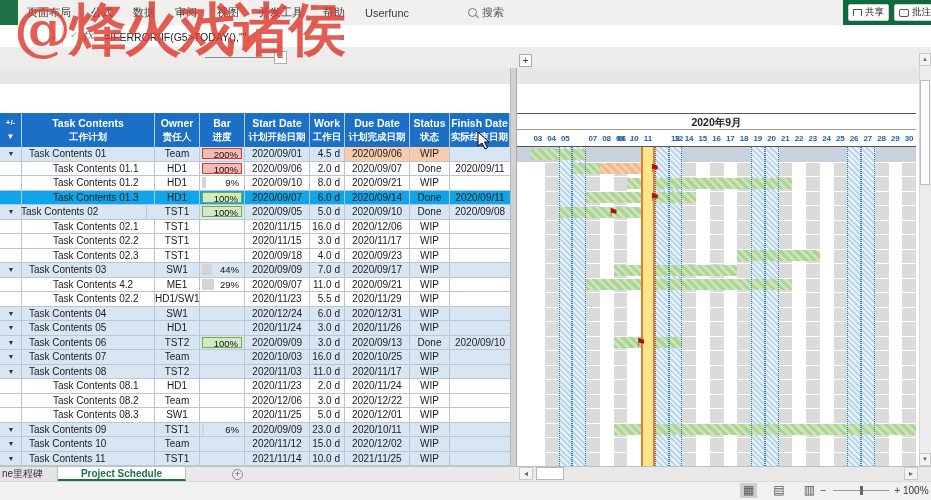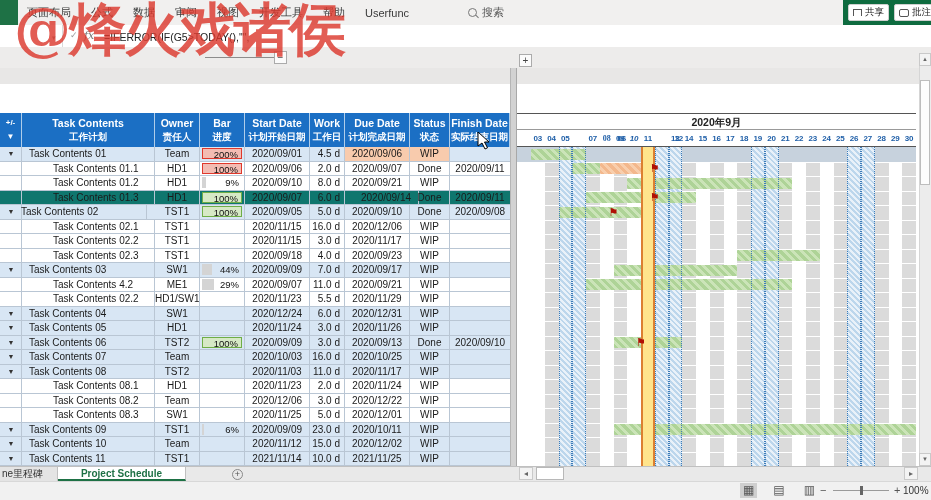--- a/index.html
+++ b/index.html
@@ -291,21 +291,21 @@
       </div>
     </div>
 
   <div class="monthrow">2020年9月</div>
   <div class="daysrow" id="daysrow">
       <div class="daynum" style="left: 14px; width: 13.75px;">03</div>
       <div class="daynum" style="left: 27.75px; width: 13.75px;">04</div>
       <div class="daynum" style="left: 41.5px; width: 13.75px;">05</div>
       <div class="daynum" style="left: 70px; width: 13.75px; margin-left: 28px;">06</div>
       <div class="daynum" style="left: 69px; width: 13.75px;">07</div>
-      <div class="daynum" style="left: 82.75px; width: 13.75px; font-family: Liberation Serif, serif;">08</div>
+      <div class="daynum" style="left: 82.75px; width: 13.75px;">08</div>
       <div class="daynum" style="left: 96.5px; width: 13.75px;">09</div>
       <div class="daynum" style="left: 110.25px; width: 13.75px; font-style: italic;">10</div>
       <div class="daynum" style="left: 124px; width: 13.75px;">11</div>
       <div class="daynum" style="left: 155px; width: 13.75px;">12</div>
       <div class="daynum" style="left: 151.5px; width: 13.75px;">13</div>
       <div class="daynum" style="left: 165.25px; width: 13.75px;">14</div>
       <div class="daynum" style="left: 179px; width: 13.75px;">15</div>
       <div class="daynum" style="left: 192.75px; width: 13.75px;">16</div>
       <div class="daynum" style="left: 206.5px; width: 13.75px;">17</div>
       <div class="daynum" style="left: 220.25px; width: 13.75px;">18</div>
@@ -366,33 +366,33 @@
             <div class="barfill" style="width: 9%; background: rgb(212, 212, 212);"></div>
             <div class="bartxt">9%</div>
           </div>
         </div>
         <div class="tcell ctr" style="left: 245px; width: 65px;">2020/09/10</div>
         <div class="tcell rt" style="left: 310px; width: 35px; padding-right: 4px;">8.0 d</div>
         <div class="tcell ctr" style="left: 345px; width: 65px;">2020/09/21</div>
         <div class="tcell ctr" style="left: 410px; width: 40px;">WIP</div>
         <div class="tcell ctr" style="left: 450px; width: 60px; border-right: none;"></div>
       </div>
-      <div class="trow" style="top: 190.5px; background: #0f766e;">
+      <div class="trow" style="top: 190.5px; background: #0ea5e9;">
         <div class="tcell" style="left: 0px; width: 22px;"></div>
         <div class="tcell tname" style="left: 22px; width: 133px; padding-left: 31px;">Task Contents 01.3</div>
         <div class="tcell ctr" style="left: 155px; width: 45px;">HD1</div>
         <div class="tcell" style="left: 200px; width: 45px;">
           <div class="barwrap" style="border: 1px solid rgb(111, 174, 70);">
             <div class="barfill" style="width: 100%; background: rgb(214, 233, 197);"></div>
             <div class="bartxt">100%</div>
           </div>
         </div>
         <div class="tcell ctr" style="left: 245px; width: 65px;">2020/09/07</div>
         <div class="tcell rt" style="left: 310px; width: 35px; padding-right: 4px;">6.0 d</div>
-        <div class="tcell ctr" style="left: 354px; width: 65px;">2020/09/14</div>
+        <div class="tcell ctr" style="left: 345px; width: 65px;">2020/09/14</div>
         <div class="tcell ctr" style="left: 410px; width: 40px;">Done</div>
         <div class="tcell ctr" style="left: 450px; width: 60px; border-right: none;">2020/09/11</div>
       </div>
       <div class="trow" style="top: 205px; background: rgb(216, 230, 244);">
         <div class="carat">▼</div>
         <div class="tcell" style="left: 0px; width: 22px;"></div>
         <div class="tcell tname" style="left: 14px; width: 133px; padding-left: 7px;">Task Contents 02</div>
         <div class="tcell ctr" style="left: 155px; width: 45px;">TST1</div>
         <div class="tcell" style="left: 200px; width: 45px;">
           <div class="barwrap" style="border: 1px solid rgb(111, 174, 70);">

